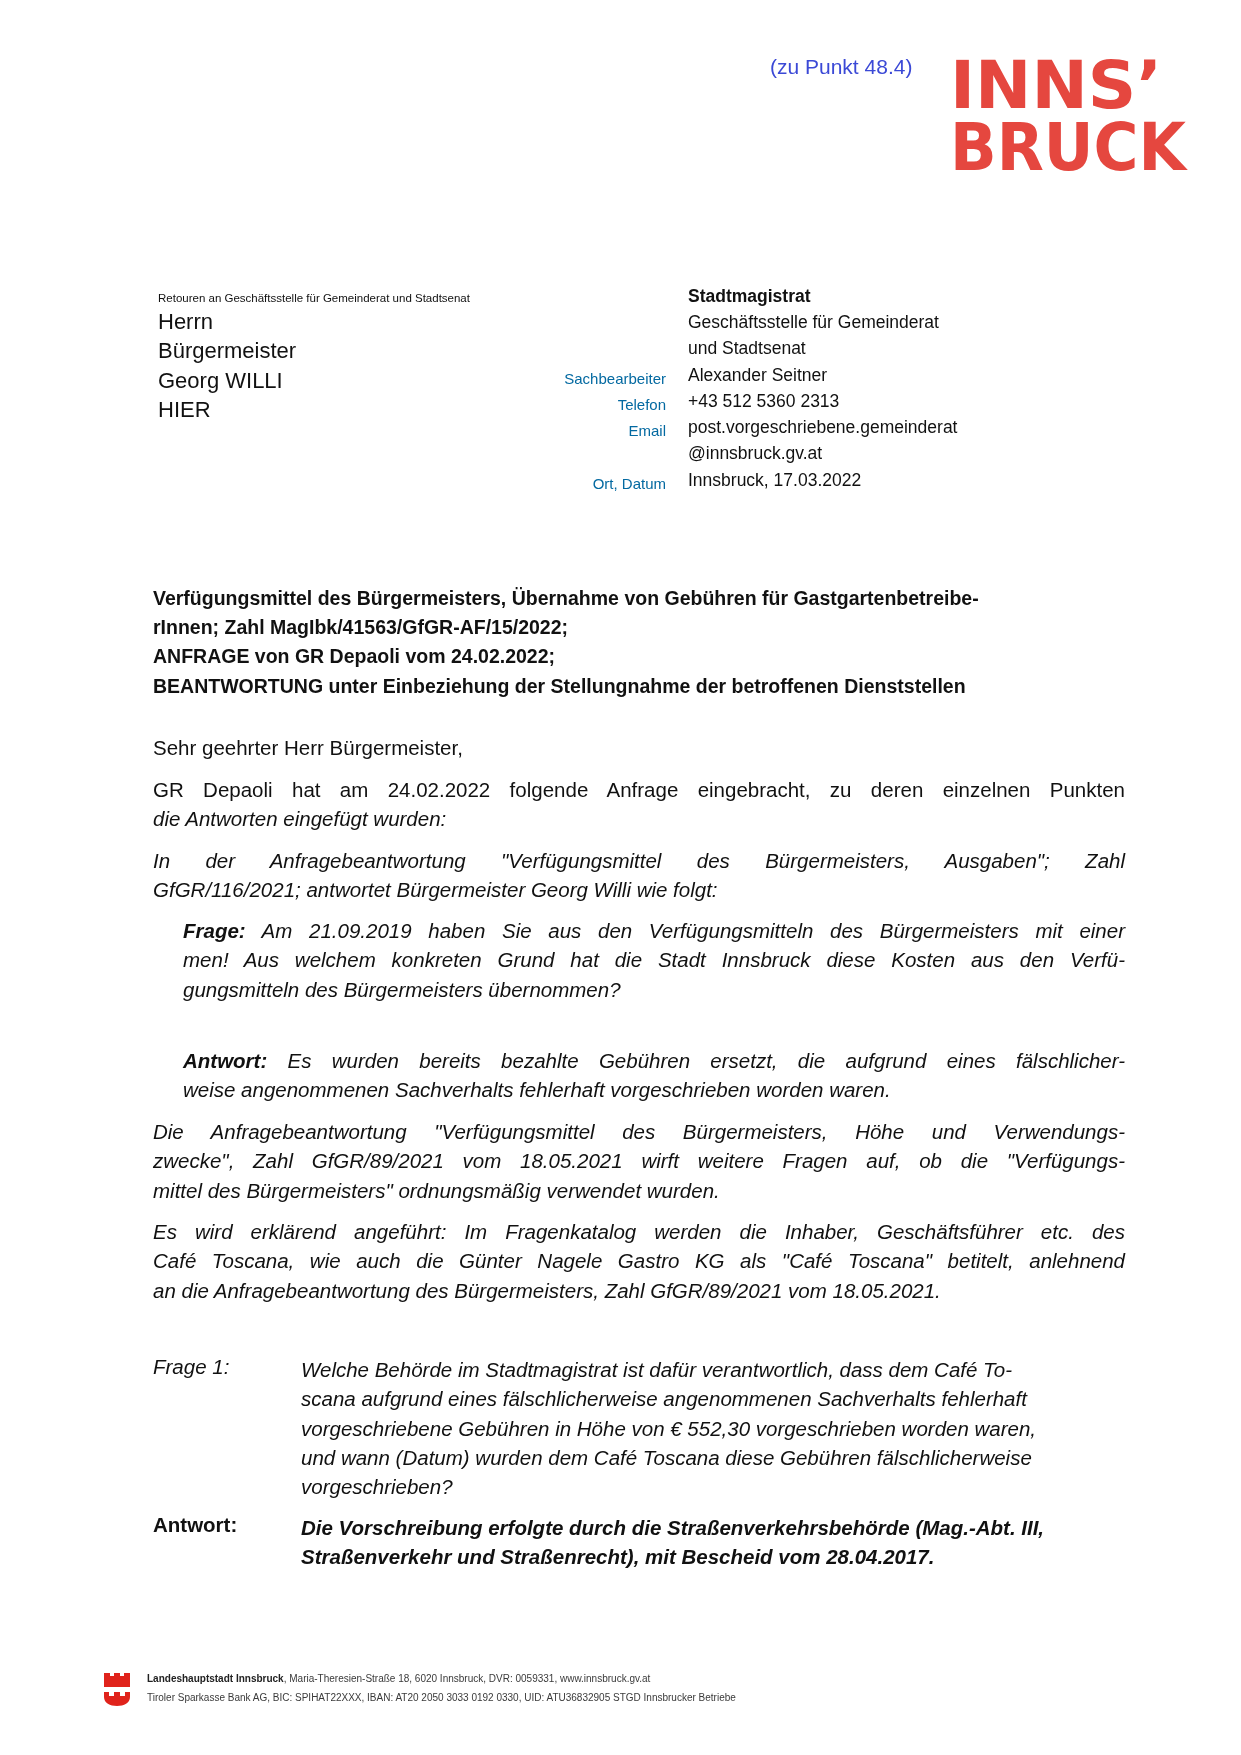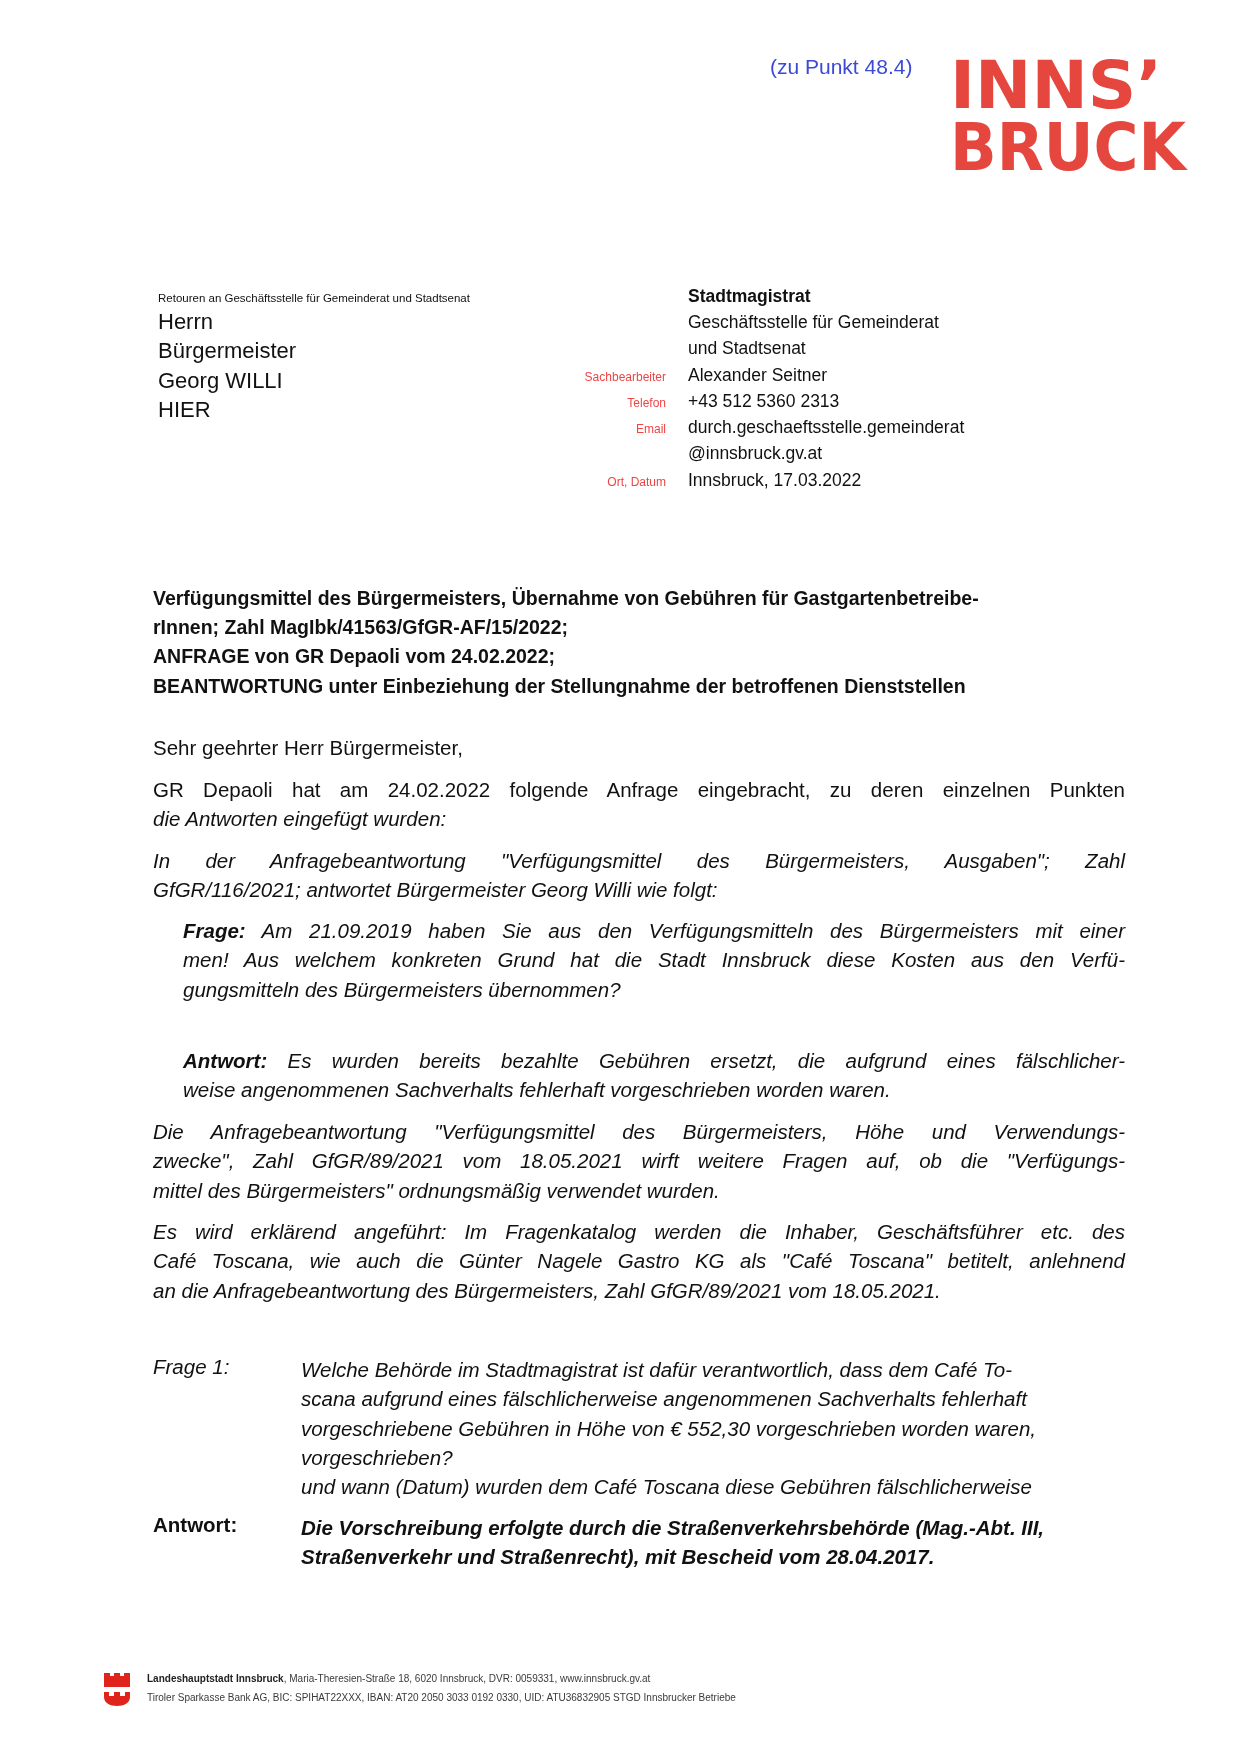--- a/index.html
+++ b/index.html
@@ -9,21 +9,21 @@
 
     
     #ref { left: 770px; top: 55px; font-size: 21px; color: #3b49d6; }
     #logo { left: 950px; top: 52px; width: 240px; height: 125px; }
 
     
     #retour { left: 158px; top: 292px; font-size: 11.5px; color: #111; }
     .rcp { left: 158px; font-size: 22px; color: #111; }
 
     
-    .slabel { font-size: 12px; color: #ef4444; text-align: right; width: 200px; left: 466px; }
+    .slabel { font-size: 15px; color: #0369a1; text-align: right; width: 200px; left: 466px; }
     .sval { left: 688px; font-size: 17.5px; color: #111; }
     .sval.bold { font-weight: bold; }
 
     
     .subj { left: 153px; font-size: 19.5px; font-weight: bold; color: #111; }
 
     
     .p { position: absolute; left: 153px; width: 972px; font-size: 20.5px; line-height: 29.3px; color: #111; }
     .ital { font-style: italic; }
     .indent { left: 183px; width: 942px; }
@@ -61,21 +61,21 @@
   <div class="abs sval" style="top:312px">Geschäftsstelle für Gemeinderat</div>
   <div class="abs sval" style="top:338px">und Stadtsenat</div>
 
   <div class="abs slabel" style="top:370px">Sachbearbeiter</div>
   <div class="abs sval" style="top:365px">Alexander Seitner</div>
 
   <div class="abs slabel" style="top:396px">Telefon</div>
   <div class="abs sval" style="top:391px">+43 512 5360 2313</div>
 
   <div class="abs slabel" style="top:422px">Email</div>
-  <div class="abs sval" style="top:417px">durch.geschaeftsstelle.gemeinderat</div>
+  <div class="abs sval" style="top:417px">post.vorgeschriebene.gemeinderat</div>
   <div class="abs sval" style="top:443px">@innsbruck.gv.at</div>
 
   <div class="abs slabel" style="top:475px">Ort, Datum</div>
   <div class="abs sval" style="top:470px">Innsbruck, 17.03.2022</div>
 </div>
 
 <div>
   <div class="abs subj" style="top:587px">Verfügungsmittel des Bürgermeisters, Übernahme von Gebühren für Gastgartenbetreibe-</div>
   <div class="abs subj" style="top:616px">rInnen; Zahl MagIbk/41563/GfGR-AF/15/2022;</div>
   <div class="abs subj" style="top:645px">ANFRAGE von GR Depaoli vom 24.02.2022;</div>
@@ -116,22 +116,22 @@
   <span class="jline">Café Toscana, wie auch die Günter Nagele Gastro KG als "Café Toscana" betitelt, anlehnend</span>
   <span class="line">an die Anfragebeantwortung des Bürgermeisters, Zahl GfGR/89/2021 vom 18.05.2021.</span>
 </div>
 
 <div>
   <div class="qa-lbl ital" style="top:1355px">Frage 1:</div>
   <div class="qa-txt ital" style="top:1355px">
     <span class="line">Welche Behörde im Stadtmagistrat ist dafür verantwortlich, dass dem Café To-</span>
     <span class="line">scana aufgrund eines fälschlicherweise angenommenen Sachverhalts fehlerhaft</span>
     <span class="line">vorgeschriebene Gebühren in Höhe von € 552,30 vorgeschrieben worden waren,</span>
+    <span class="line">und wann (Datum) wurden dem Café Toscana diese Gebühren fälschlicherweise</span>
     <span class="line">vorgeschrieben?</span>
-    <span class="line">und wann (Datum) wurden dem Café Toscana diese Gebühren fälschlicherweise</span>
   </div>
 </div>
 
 <div>
   <div class="qa-lbl" style="top:1513px; font-weight:bold">Antwort:</div>
   <div class="qa-txt" style="top:1513px; font-weight:bold">
     <span class="line">Die Vorschreibung erfolgte durch die Straßenverkehrsbehörde (Mag.-Abt. III,</span>
     <span class="line">Straßenverkehr und Straßenrecht), mit Bescheid vom 28.04.2017.</span>
   </div>
 </div>

